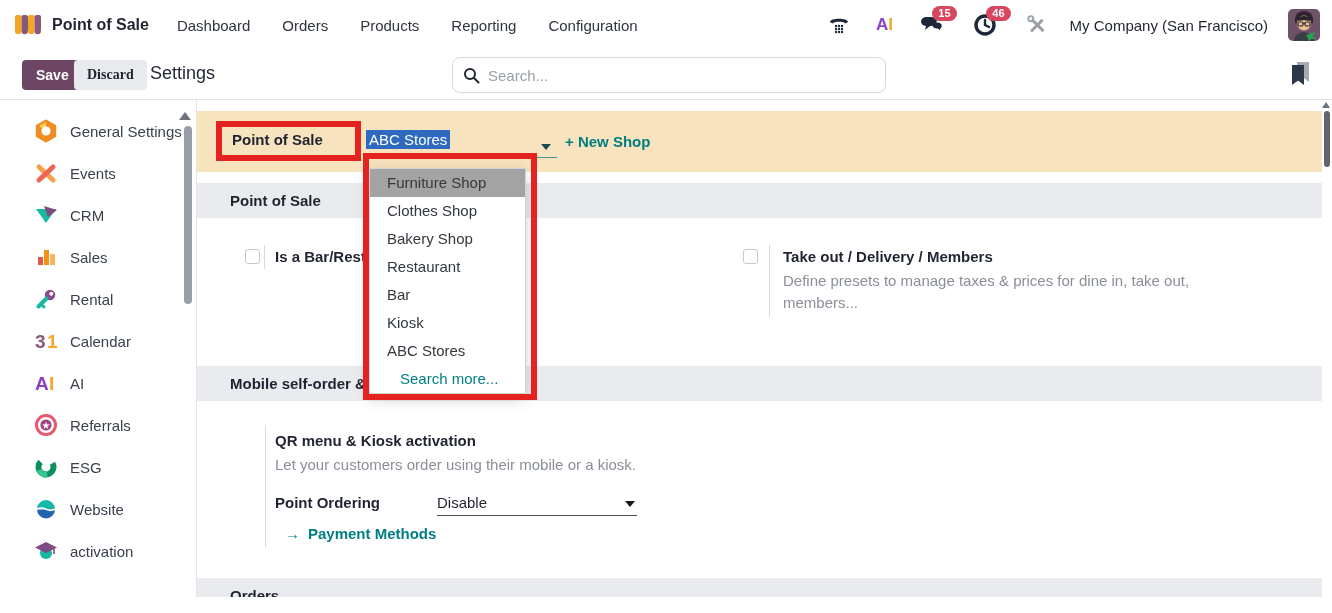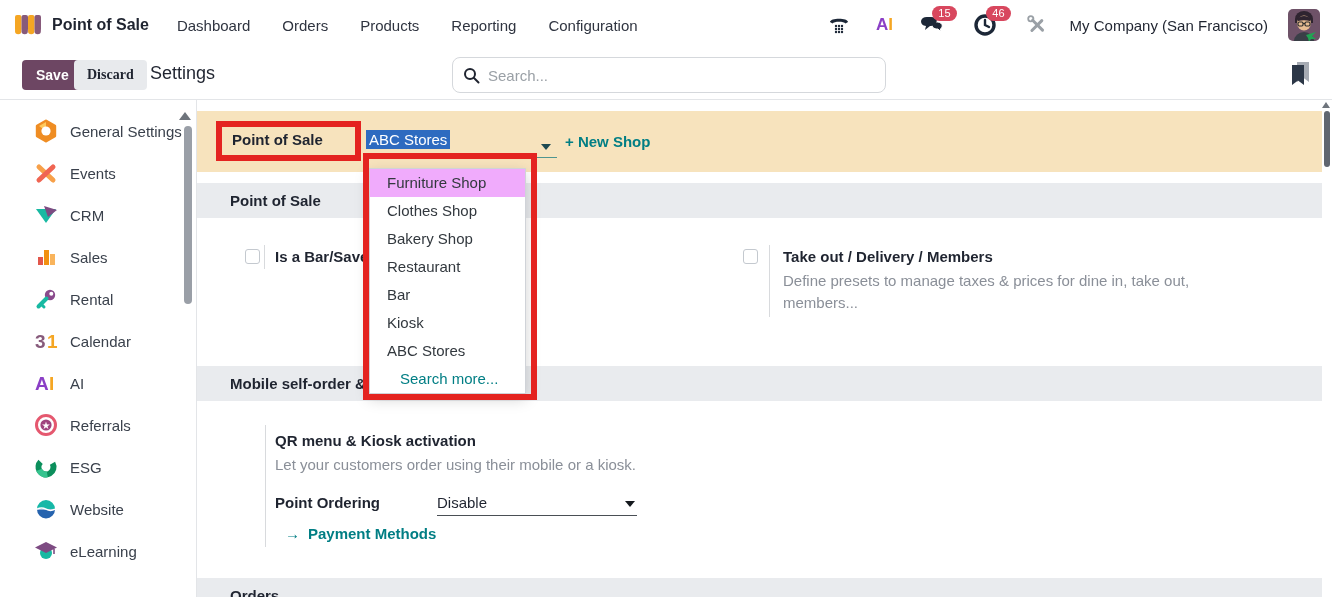--- a/index.html
+++ b/index.html
@@ -10,21 +10,21 @@
   
   .navbar { position:absolute; top:0; left:0; width:1332px; height:50px; background:#fff;
             display:flex; align-items:center; }
   .nav-left { display:flex; align-items:center; padding-left:14px; }
   .logo { width:28px; height:24px; margin-right:10px; }
   .app-name { font-size:16px; font-weight:bold; color:#1f2430; margin-right:28px; white-space:nowrap; }
   .nav-menu { display:flex; align-items:center; gap:32px; }
   .nav-item { font-size:15px; color:#2f3440; cursor:pointer; white-space:nowrap; }
   .nav-right { position:absolute; right:0; top:0; height:50px; display:flex; align-items:center; gap:20px; padding-right:12px; }
   .sysicon { position:relative; width:26px; height:26px; display:flex; align-items:center; justify-content:center; }
-  .badge { position:absolute; top:-6px; right:-13px; background:#d8475e; color:#fff; font-size:11px; font-weight:normal;
+  .badge { position:absolute; top:-6px; right:-13px; background:#d8475e; color:#fff; font-size:11px; font-weight:bold;
            padding:1px 6px; border-radius:9px; line-height:13px; }
   .ai-text { font-weight:bold; font-size:17px; letter-spacing:0; }
   .ai-text .a { color:#8b3fc6; } .ai-text .i { color:#f5a623; }
   .company { font-size:15px; color:#1f2430; white-space:nowrap; }
   .avatar { width:32px; height:32px; border-radius:5px; overflow:hidden; position:relative; }
 
   
   .controlbar { position:absolute; top:50px; left:0; width:1332px; height:50px; background:#fff;
                 border-bottom:1px solid #e3e5e8; }
   .btn-save { position:absolute; left:22px; top:10px; background:#6d4663; color:#fff; border:none;
@@ -80,21 +80,21 @@
   .so-value { position:absolute; left:240px; top:394px; font-size:15px; color:#1f2430; cursor:pointer; }
   .so-caret { position:absolute; left:428px; top:401px; width:0; height:0;
       border-left:5px solid transparent; border-right:5px solid transparent; border-top:6px solid #15191e; cursor:pointer; }
   .pm-link { position:absolute; left:88px; top:425px; font-size:15px; font-weight:bold; color:#017e84; cursor:pointer;text-align:right; }
   .pm-link .arr { margin-right:8px; font-weight:bold; }
 
   
   .dropdown { position:absolute; left:172px; top:68px; width:157px; height:226px; background:#fff;
               border:1px solid #d0d3d8; box-shadow:0 5px 14px rgba(0,0,0,.18); z-index:5; }
   .dd-item { height:28px; line-height:28px; padding-left:17px; font-size:15px; color:#32383e; cursor:pointer; white-space:nowrap; }
-  .dd-item.hl { background:#f0abfc; }
+  .dd-item.hl { background:#a3a3a3; }
   .dd-more { height:28px; line-height:28px; padding-left:30px; font-size:15px; color:#017e84; cursor:pointer; }
 
   
   .ann { position:absolute; border:6px solid #e42320; z-index:8; pointer-events:none; }
   .ann1 { left:19px; top:21px; width:145px; height:40px; }
   .ann2 { left:166px; top:53px; width:174px; height:247px; }
 
   
   .content-scroll-track { position:absolute; right:0px; top:100px; width:10px; height:513px; background:#fff; }
   .content-scroll-up { position:absolute; right:2px; top:102px; width:0; height:0;
@@ -280,21 +280,21 @@
         <path d="M3 12.2 q4.5-2.5 9 0 t9 0" fill="none" stroke="#fff" stroke-width="1.4"></path>
       </svg>
       <span class="side-label">Website</span>
     </div>
     <div class="side-item">
       <svg class="side-icon" viewBox="0 0 24 24">
         <circle cx="12" cy="14" r="6" fill="#18b9a2"></circle>
         <polygon points="12,3 23,8.5 12,14 1,8.5" fill="#7d4b82"></polygon>
         <line x1="20" y1="10" x2="20" y2="15" stroke="#7d4b82" stroke-width="1.6"></line>
       </svg>
-      <span class="side-label">eLearning</span>
+      <span class="side-label">activation</span>
     </div>
     <div class="side-scroll-up"></div>
     <div class="side-scroll-thumb"></div>
     <div class="side-scroll-down"></div>
   </div>
 
   <div class="content">
 
     <div class="shop-row"></div>
     <div class="shop-label">Point of Sale</div>
@@ -302,21 +302,21 @@
     <div class="shop-value">ABC Stores</div>
     <div class="shop-caret"></div>
     <div class="new-shop">+ New Shop</div>
 
     <div class="sec sec1">
       <span>Point of Sale</span>
     </div>
 
     <div class="checkbox" style="left:48px; top:149px;"></div>
     <div class="vdivider" style="left:67px; top:145px; height:24px;"></div>
-    <div class="set-label" style="left:78px; top:148px;">Is a Bar/Save</div>
+    <div class="set-label" style="left:78px; top:148px;">Is a Bar/Rest</div>
 
     <div class="checkbox" style="left:546px; top:149px;"></div>
     <div class="vdivider" style="left:572px; top:145px; height:72px;"></div>
     <div class="set-label" style="left:586px; top:148px;">Take out / Delivery / Members</div>
     <div class="set-desc" style="left:586px; top:170px; width:410px;">Define presets to manage taxes &amp; prices for dine in, take out, members...</div>
 
     <div class="sec sec2">
       <span>Mobile self-order &amp;</span>
     </div>
 

